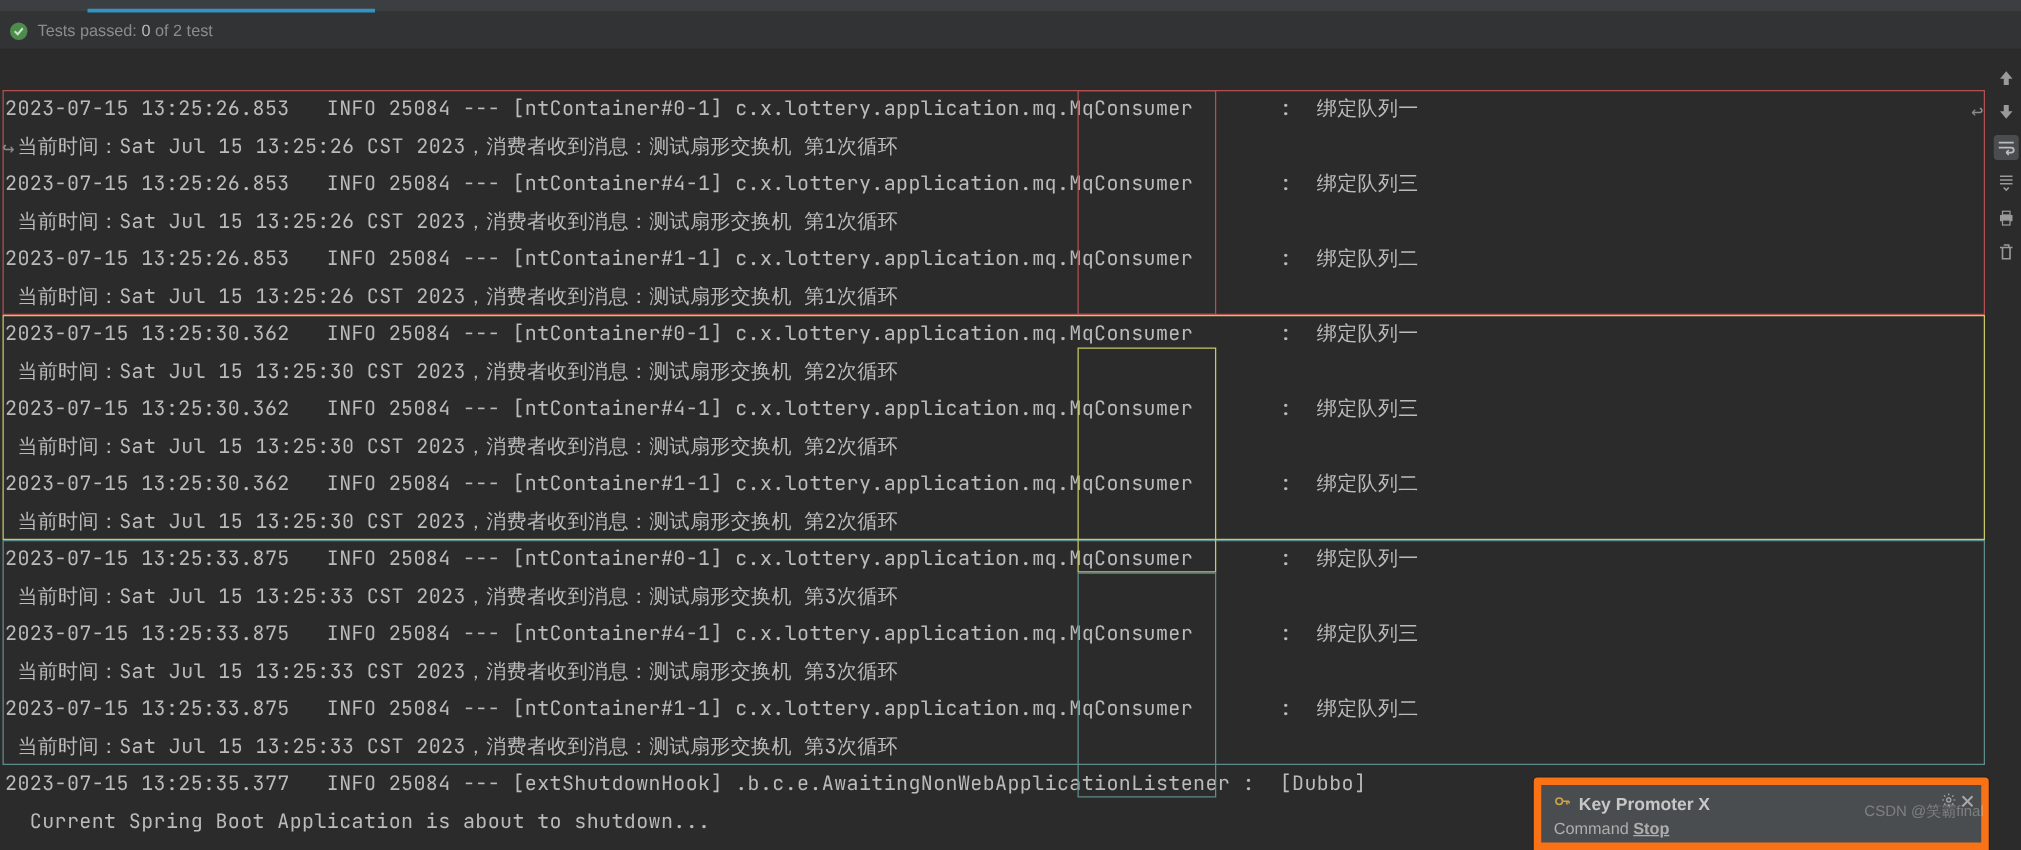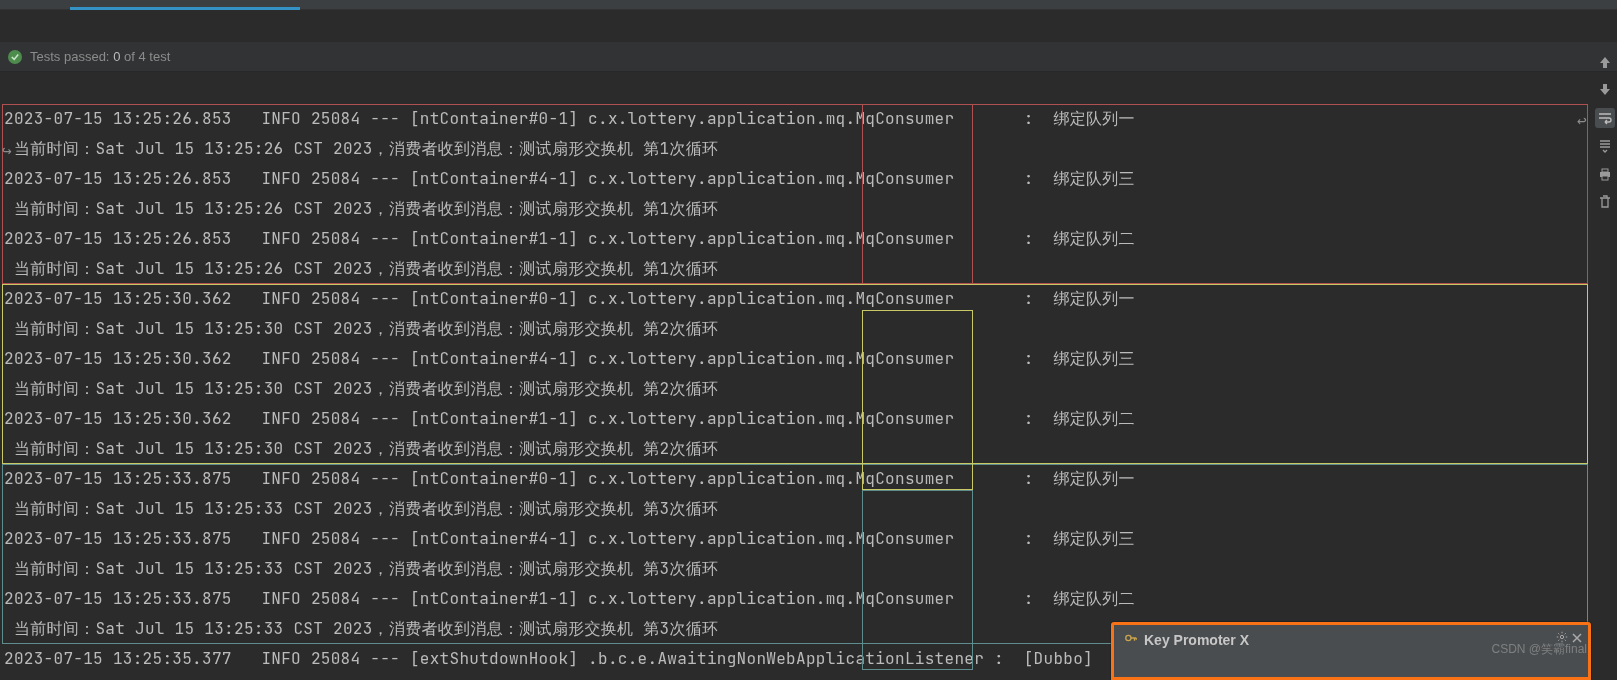--- a/index.html
+++ b/index.html
@@ -18,21 +18,20 @@
   .status-bar {
     height: 30px;
     background: #313335;
     display: flex;
     align-items: center;
     padding: 0 8px;
     border-bottom: 1px solid #282828;
     font-family: "Segoe UI", sans-serif;
     font-size: 13px;
     color: #8c8c8c;
-    margin-top: 32px;
   }
   .tests-icon {
     width: 14px;
     height: 14px;
     border-radius: 50%;
     background: #4e8c4e;
     margin-right: 8px;
     display: flex;
     align-items: center;
     justify-content: center;
@@ -76,24 +75,24 @@
     display: flex;
     align-items: center;
     justify-content: center;
   }
   .gutter-icon svg { width: 16px; height: 16px; }
   .gutter-icon.active { background: #4a4d4f; border-radius: 3px; }
   .notif {
     position: absolute;
     right: 26px;
     bottom: 0;
-    width: 480px;
+    width: 364px;
     height: 58px;
     background: #4a4d4f;
-    border: 3px solid #f97316;
+    border: 6px solid #f97316;
     border-radius: 3px 3px 0 0;
     padding: 6px 26px 6px 10px;
     font-family: "Segoe UI", sans-serif;
     font-size: 13px;
     color: #bbbbbb;
     box-shadow: 0 0 0 1px rgba(0,0,0,0.2);
   }
   .notif-title { color: #c7c7c7; font-weight: bold; font-size: 14px; display: flex; align-items: center; gap: 6px; }
   .notif-body { margin-top: 4px; color: #aeaeae; }
   .notif-close { position: absolute; right: 6px; top: 6px; color: #aaa; cursor: pointer; }
@@ -120,21 +119,21 @@
     <svg viewBox="0 0 10 10">
         <path d="M1 5 L4 8 L9 2" stroke="#c8e6c8" stroke-width="2" fill="none"></path>
       </svg>
   </span>
   <span>Tests passed:</span>
   <span>&nbsp;</span>
   <span style="color:#bbbbbb">0</span>
   <span>&nbsp;</span>
   <span>of</span>
   <span>&nbsp;</span>
-  <span>4 test</span>
+  <span>2 test</span>
 </div>
 
 <div class="console" id="console"><div class="line">2023-07-15 13:25:26.853   INFO 25084 --- [ntContainer#0-1] c.x.lottery.application.mq.MqConsumer       :  绑定队列一</div><div class="line"> 当前时间：Sat Jul 15 13:25:26 CST 2023，消费者收到消息：测试扇形交换机 第1次循环</div><div class="line">2023-07-15 13:25:26.853   INFO 25084 --- [ntContainer#4-1] c.x.lottery.application.mq.MqConsumer       :  绑定队列三</div><div class="line"> 当前时间：Sat Jul 15 13:25:26 CST 2023，消费者收到消息：测试扇形交换机 第1次循环</div><div class="line">2023-07-15 13:25:26.853   INFO 25084 --- [ntContainer#1-1] c.x.lottery.application.mq.MqConsumer       :  绑定队列二</div><div class="line"> 当前时间：Sat Jul 15 13:25:26 CST 2023，消费者收到消息：测试扇形交换机 第1次循环</div><div class="line">2023-07-15 13:25:30.362   INFO 25084 --- [ntContainer#0-1] c.x.lottery.application.mq.MqConsumer       :  绑定队列一</div><div class="line"> 当前时间：Sat Jul 15 13:25:30 CST 2023，消费者收到消息：测试扇形交换机 第2次循环</div><div class="line">2023-07-15 13:25:30.362   INFO 25084 --- [ntContainer#4-1] c.x.lottery.application.mq.MqConsumer       :  绑定队列三</div><div class="line"> 当前时间：Sat Jul 15 13:25:30 CST 2023，消费者收到消息：测试扇形交换机 第2次循环</div><div class="line">2023-07-15 13:25:30.362   INFO 25084 --- [ntContainer#1-1] c.x.lottery.application.mq.MqConsumer       :  绑定队列二</div><div class="line"> 当前时间：Sat Jul 15 13:25:30 CST 2023，消费者收到消息：测试扇形交换机 第2次循环</div><div class="line">2023-07-15 13:25:33.875   INFO 25084 --- [ntContainer#0-1] c.x.lottery.application.mq.MqConsumer       :  绑定队列一</div><div class="line"> 当前时间：Sat Jul 15 13:25:33 CST 2023，消费者收到消息：测试扇形交换机 第3次循环</div><div class="line">2023-07-15 13:25:33.875   INFO 25084 --- [ntContainer#4-1] c.x.lottery.application.mq.MqConsumer       :  绑定队列三</div><div class="line"> 当前时间：Sat Jul 15 13:25:33 CST 2023，消费者收到消息：测试扇形交换机 第3次循环</div><div class="line">2023-07-15 13:25:33.875   INFO 25084 --- [ntContainer#1-1] c.x.lottery.application.mq.MqConsumer       :  绑定队列二</div><div class="line"> 当前时间：Sat Jul 15 13:25:33 CST 2023，消费者收到消息：测试扇形交换机 第3次循环</div><div class="line">2023-07-15 13:25:35.377   INFO 25084 --- [extShutdownHook] .b.c.e.AwaitingNonWebApplicationListener :  [Dubbo]</div><div class="line">  Current Spring Boot Application is about to shutdown...</div><div class="box" style="left: 2px; top: 4px; width: 1586px; height: 180px; border-color: rgb(176, 80, 80);"></div><div class="box" style="left: 2px; top: 184px; width: 1586px; height: 180px; border-color: rgb(200, 200, 100);"></div><div class="box" style="left: 2px; top: 364px; width: 1586px; height: 180px; border-color: rgb(95, 141, 141);"></div><div class="small-box" style="left: 862px; top: 210px; width: 111px; height: 180px; border-color: rgb(200, 200, 100);"></div><div class="small-box" style="left: 862px; top: 390px; width: 111px; height: 180px; border-color: rgb(95, 141, 141);"></div><div class="small-box" style="left: 862px; top: 4px; width: 111px; height: 180px; border-color: rgb(176, 80, 80);"></div><span style="position: absolute; right: 30px; top: 6px; color: rgb(140, 140, 140);">↩</span><span style="position: absolute; left: 2px; top: 36px; color: rgb(140, 140, 140);">↪</span></div>
 
 <div class="gutter">
   <div class="gutter-icon">
       <svg viewBox="0 0 16 16">
         <path d="M8 3 L3 9 H6 V14 H10 V9 H13 Z" fill="#9a9a9a"></path>
       </svg>
     </div>
@@ -181,15 +180,18 @@
   </span>
   <div class="notif-title">
     <span>
       <svg width="14" height="14" viewBox="0 0 16 16">
           <circle cx="5" cy="8" r="3" fill="none" stroke="#c9a34e" stroke-width="1.5"></circle>
           <path d="M8 8 H14 M12 8 V11 M14 8 V10" stroke="#c9a34e" stroke-width="1.5"></path>
         </svg>
     </span>
     <span>Key Promoter X</span>
   </div>
+  <div class="notif-body">
+    <span>Command </span><b><u>Stop</u></b>
+  </div>
 </div>
 
 <div class="watermark">CSDN @笑霸final</div>
 
 </body></html>

